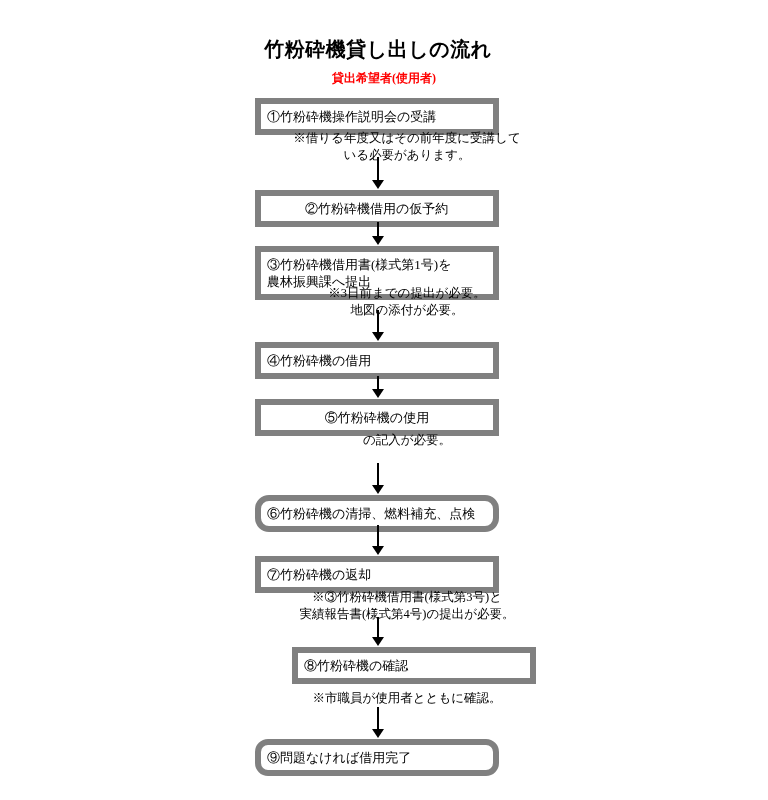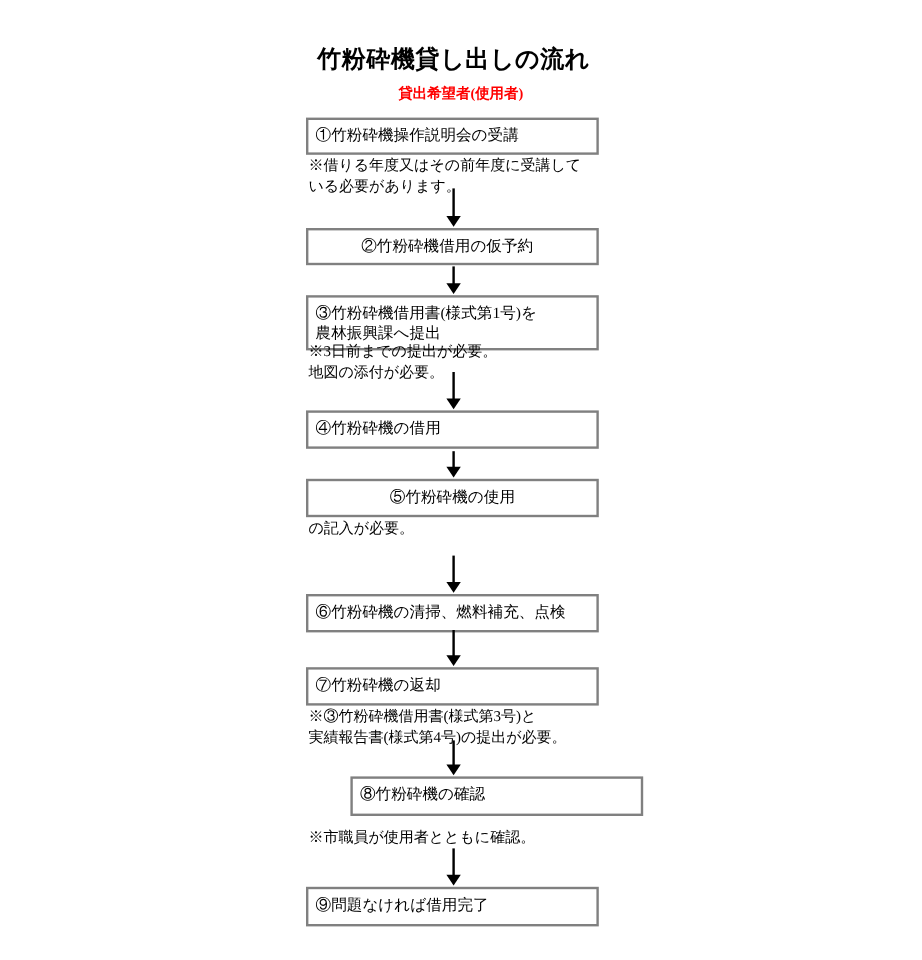--- a/index.html
+++ b/index.html
@@ -51,40 +51,41 @@
     left: 255px;
     top: 0;
     width: 246px;
   }
 
   .step-box {
     position: absolute;
     left: 0;
     width: 244px;
     box-sizing: border-box;
-    border: 2px solid #ef4444;
+    border: 6px solid #ef4444;
     background: #ffffff;
     padding: 4px 6px 4px 6px;
     font-size: 13px;
     line-height: 17px;
     color: #000000;
   }
 
   .step-box .line {
     display: block;
     white-space: nowrap;
   }
 
   .note {
     position: absolute;
     left: 2px;
     width: 300px;
     font-size: 12.5px;
     line-height: 17px;
     color: #000000;
+    text-align: center;
   }
   .note .line {
     display: block;
     white-space: nowrap;
   }
 
   .arrow {
     position: absolute;
     width: 13px;
   }
@@ -136,37 +137,37 @@
       </div>
       <div class="step-box" style="top: 342px; min-height: 32px; border-color: rgb(128, 128, 128);">
         <span class="line">④竹粉砕機の借用</span>
       </div>
       <div class="step-box" style="top: 399px; min-height: 32px; border-color: rgb(128, 128, 128); text-align: center;">
         <span class="line">⑤竹粉砕機の使用</span>
       </div>
       <div class="note" style="top: 432px;">
         <span class="line">の記入が必要。</span>
       </div>
-      <div class="step-box" style="top: 495px; min-height: 32px; border-color: rgb(128, 128, 128);">
+      <div class="step-box" style="top: 495px; min-height: 32px; border-color: rgb(128, 128, 128); border-radius: 14px;">
         <span class="line">⑥竹粉砕機の清掃、燃料補充、点検</span>
       </div>
       <div class="step-box" style="top: 556px; min-height: 32px; border-color: rgb(128, 128, 128);">
         <span class="line">⑦竹粉砕機の返却</span>
       </div>
       <div class="note" style="top: 589px;">
         <span class="line">※③竹粉砕機借用書(様式第3号)と</span>
         <span class="line">実績報告書(様式第4号)の提出が必要。</span>
       </div>
       <div class="step-box" style="top: 647px; min-height: 33px; border-color: rgb(128, 128, 128); margin-left: 37px;">
         <span class="line">⑧竹粉砕機の確認</span>
       </div>
       <div class="note" style="top: 690px;">
         <span class="line">※市職員が使用者とともに確認。</span>
       </div>
-      <div class="step-box" style="top: 739px; min-height: 33px; border-color: rgb(128, 128, 128);">
+      <div class="step-box" style="top: 739px; min-height: 33px; border-color: rgb(128, 128, 128); border-radius: 13px;">
         <span class="line">⑨問題なければ借用完了</span>
       </div>
     </div>
 
   <div id="arrow-root">
       <div class="arrow" style="left: 372px; top: 157px; height: 32px;">
         <div class="shaft" style="height: 24px; background: rgb(0, 0, 0);"></div>
         <div class="head" style="border-top-color: rgb(0, 0, 0);"></div>
       </div>
       <div class="arrow" style="left: 372px; top: 222px; height: 23px;">

